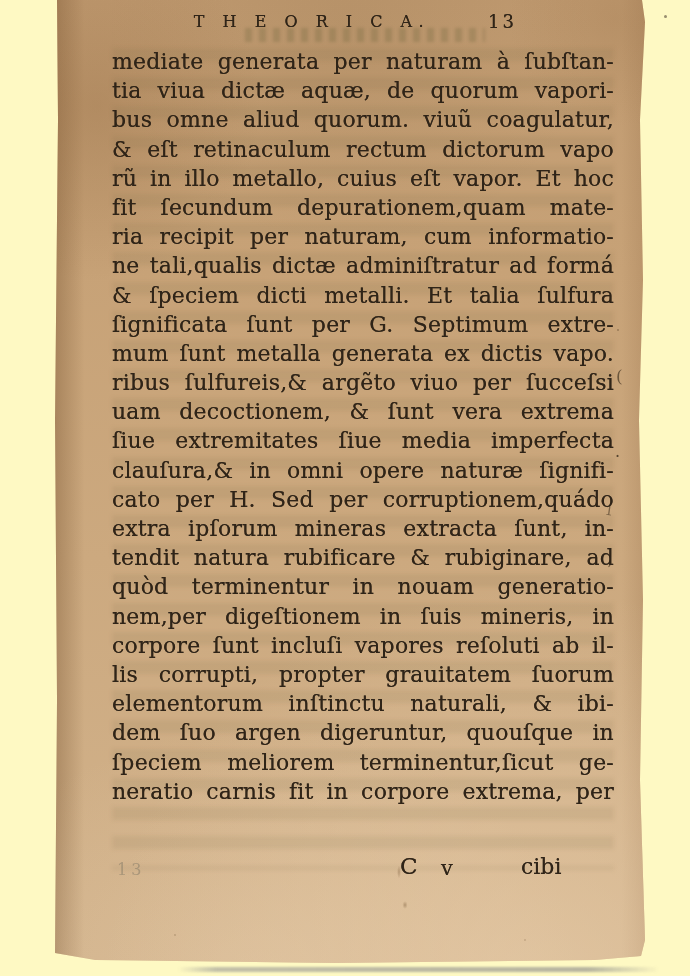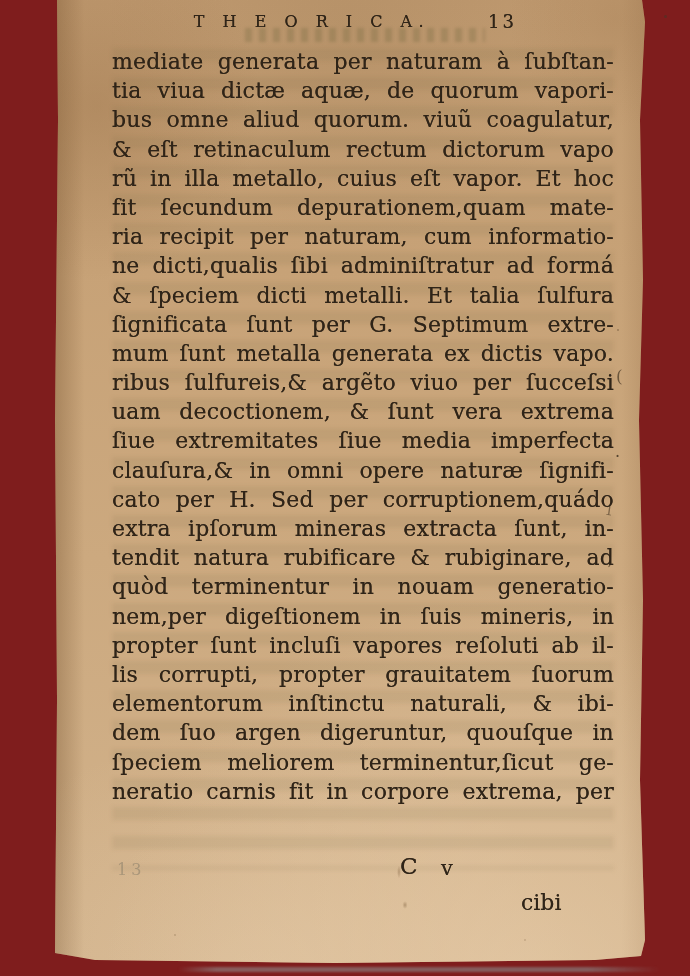--- a/index.html
+++ b/index.html
@@ -1,17 +1,17 @@
 <!DOCTYPE html>
 <html><head>
 <meta charset="utf-8">
 <style>
   html,body{margin:0;padding:0;background:#ffffff;}
   .scan{
-    position:relative;width:690px;height:976px;background:#7f1d1d;
+    position:relative;width:690px;height:976px;background:#fef9c3;
     overflow:hidden;font-family:"DejaVu Serif", serif;
   }
   
   .paper{
     position:absolute;left:55px;top:0;width:590px;height:963px;
     background:
       radial-gradient(40% 26% at 7% 11%, rgba(138,98,58,.30), transparent 70%),
       radial-gradient(26% 16% at 95% 2%, rgba(148,108,66,.22), transparent 70%),
       radial-gradient(55% 30% at 50% 3%, rgba(130,100,62,.16), transparent 75%),
       radial-gradient(120% 70% at 80% 103%, rgba(236,210,176,.55), transparent 60%),
@@ -59,21 +59,21 @@
   .textblock{
     position:absolute;left:57px;top:47px;width:502px;
     font-size:22px;line-height:29.2px;letter-spacing:.2px;
     text-shadow:0 0 .6px rgba(47,36,24,.75);
   }
   .line{text-align:justify;text-align-last:justify;white-space:normal;height:29.2px;overflow:visible;}
   
   .sigline{position:absolute;left:0;top:853px;width:100%;height:30px;font-size:23px;text-shadow:0 0 .6px rgba(47,36,24,.75);}
   .sig-c{position:absolute;left:345px;}
   .sig-v{position:absolute;left:386px;font-size:21px;top:3px;}
-  .catchword{position:absolute;left:466px;font-size:22px;top:1px;margin-top:36px;}
+  .catchword{position:absolute;left:466px;font-size:22px;top:1px;}
   
   .mark{position:absolute;color:#3a2d1d;pointer-events:none;}
   .mark-paren{left:561px;top:366px;font-size:17px;opacity:.65;}
   .mark-dot{left:560px;top:447px;font-size:16px;opacity:.8;}
   .mark-stroke{left:550px;top:503px;font-size:13px;opacity:.55;transform:rotate(8deg);}
   .mark-apos{left:552px;top:560px;font-size:16px;opacity:.6;}
   .mark-pencil{left:62px;top:860px;font-size:16px;color:#5d5f55;opacity:.35;filter:blur(.6px);letter-spacing:4px;}
   
   .scan-speck{position:absolute;left:664px;top:15px;width:3px;height:3px;border-radius:50%;background:rgba(70,55,40,.55);}
   .edge-shadow{
@@ -92,37 +92,37 @@
     <div class="ghost-header"></div>
 
     <span class="running-title">T H E O R I C A.</span>
     <span class="page-number">13</span>
 
     <div class="textblock">
         <div class="line">mediate generata per naturam à ſubſtan-</div>
         <div class="line">tia viua dictæ aquæ, de quorum vapori-</div>
         <div class="line">bus omne aliud quorum. viuũ coagulatur,</div>
         <div class="line">&amp; eſt retinaculum rectum dictorum vapo</div>
-        <div class="line">rũ in illa metallo, cuius eſt vapor. Et hoc</div>
+        <div class="line">rũ in illo metallo, cuius eſt vapor. Et hoc</div>
         <div class="line">fit ſecundum depurationem,quam mate-</div>
         <div class="line">ria recipit per naturam, cum informatio-</div>
-        <div class="line">ne dicti,qualis ſibi adminiſtratur ad formá</div>
+        <div class="line">ne tali,qualis dictæ adminiſtratur ad formá</div>
         <div class="line">&amp; ſpeciem dicti metalli. Et talia ſulfura</div>
         <div class="line">ſignificata ſunt per G. Septimum extre-</div>
         <div class="line">mum ſunt metalla generata ex dictis vapo.</div>
         <div class="line">ribus ſulfureis,&amp; argẽto viuo per ſucceſsi</div>
         <div class="line">uam decoctionem, &amp; ſunt vera extrema</div>
         <div class="line">ſiue extremitates ſiue media imperfecta</div>
         <div class="line">clauſura,&amp; in omni opere naturæ ſignifi-</div>
         <div class="line">cato per H. Sed per corruptionem,quádo</div>
         <div class="line">extra ipſorum mineras extracta ſunt, in-</div>
         <div class="line">tendit natura rubificare &amp; rubiginare, ad</div>
         <div class="line">quòd terminentur in nouam generatio-</div>
         <div class="line">nem,per digeſtionem in ſuis mineris, in</div>
-        <div class="line">propter ſunt incluſi vapores reſoluti ab il-</div>
+        <div class="line">corpore ſunt incluſi vapores reſoluti ab il-</div>
         <div class="line">lis corrupti, propter grauitatem ſuorum</div>
         <div class="line">elementorum inſtinctu naturali, &amp; ibi-</div>
         <div class="line">dem ſuo argen digeruntur, quouſque in</div>
         <div class="line">ſpeciem meliorem terminentur,ſicut ge-</div>
         <div class="line">neratio carnis fit in corpore extrema, per</div>
       </div>
 
     <div class="sigline">
       <span class="sig-c">C</span>
       <span class="sig-v">v</span>

